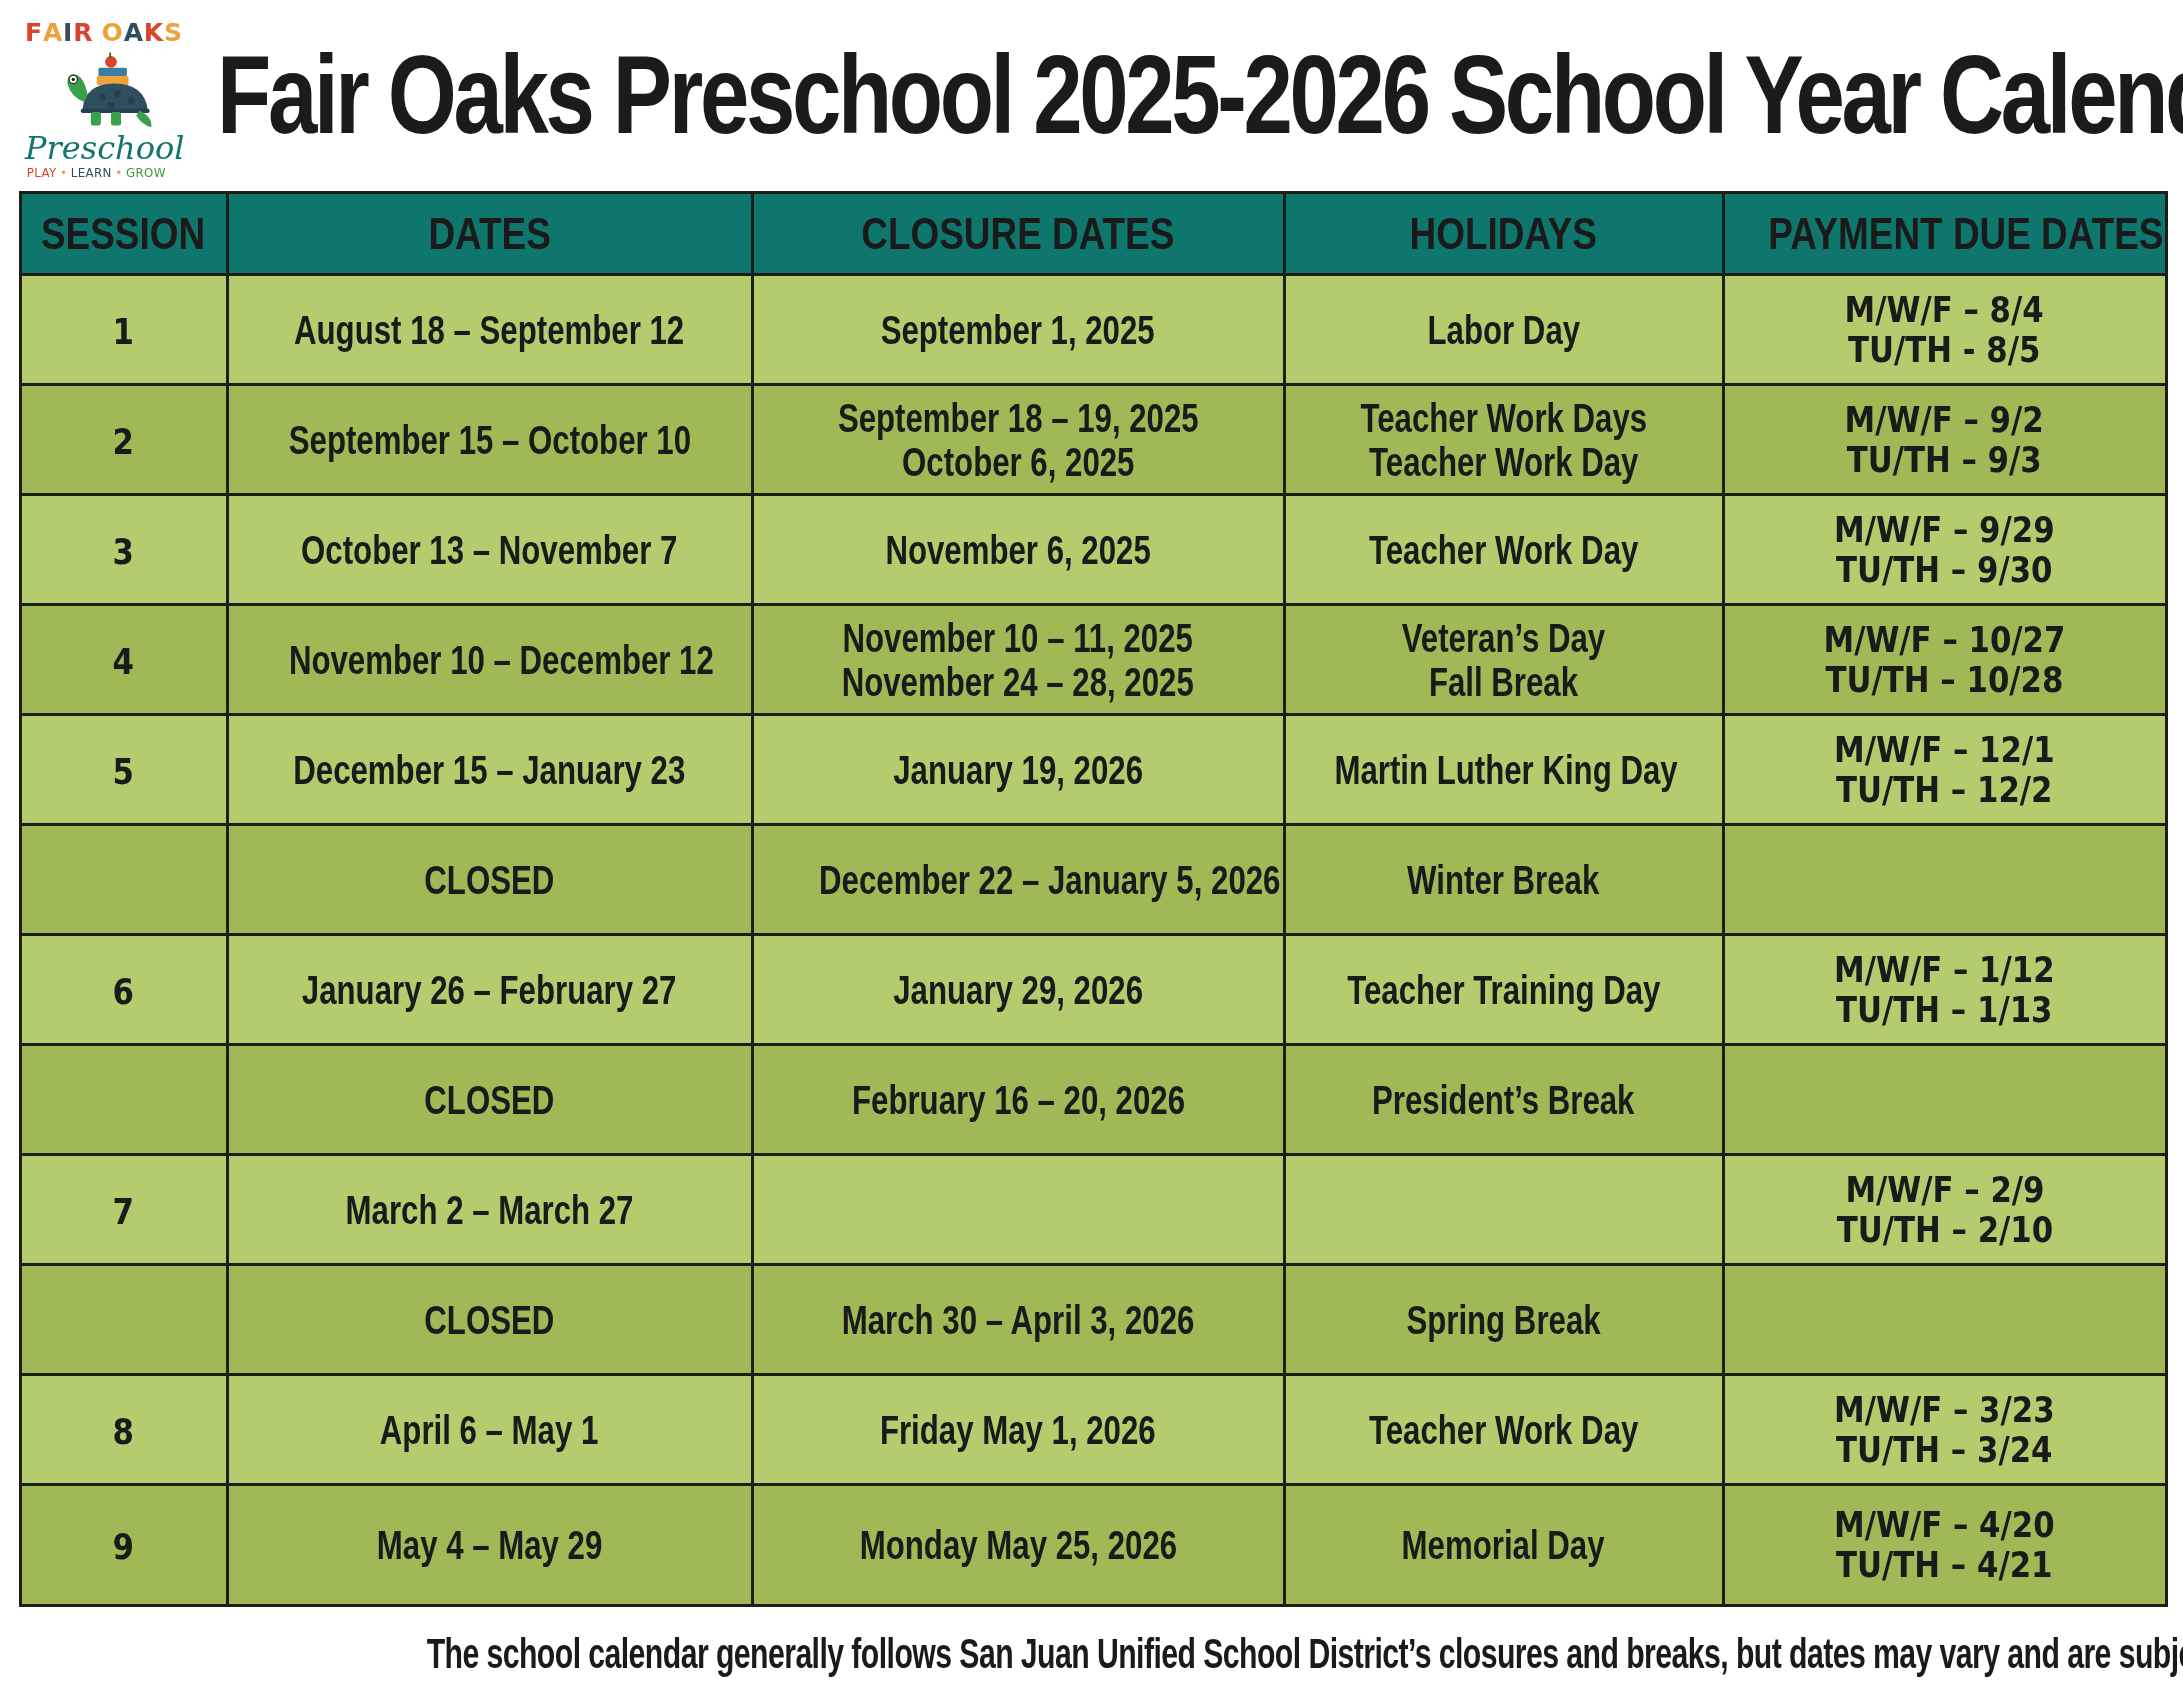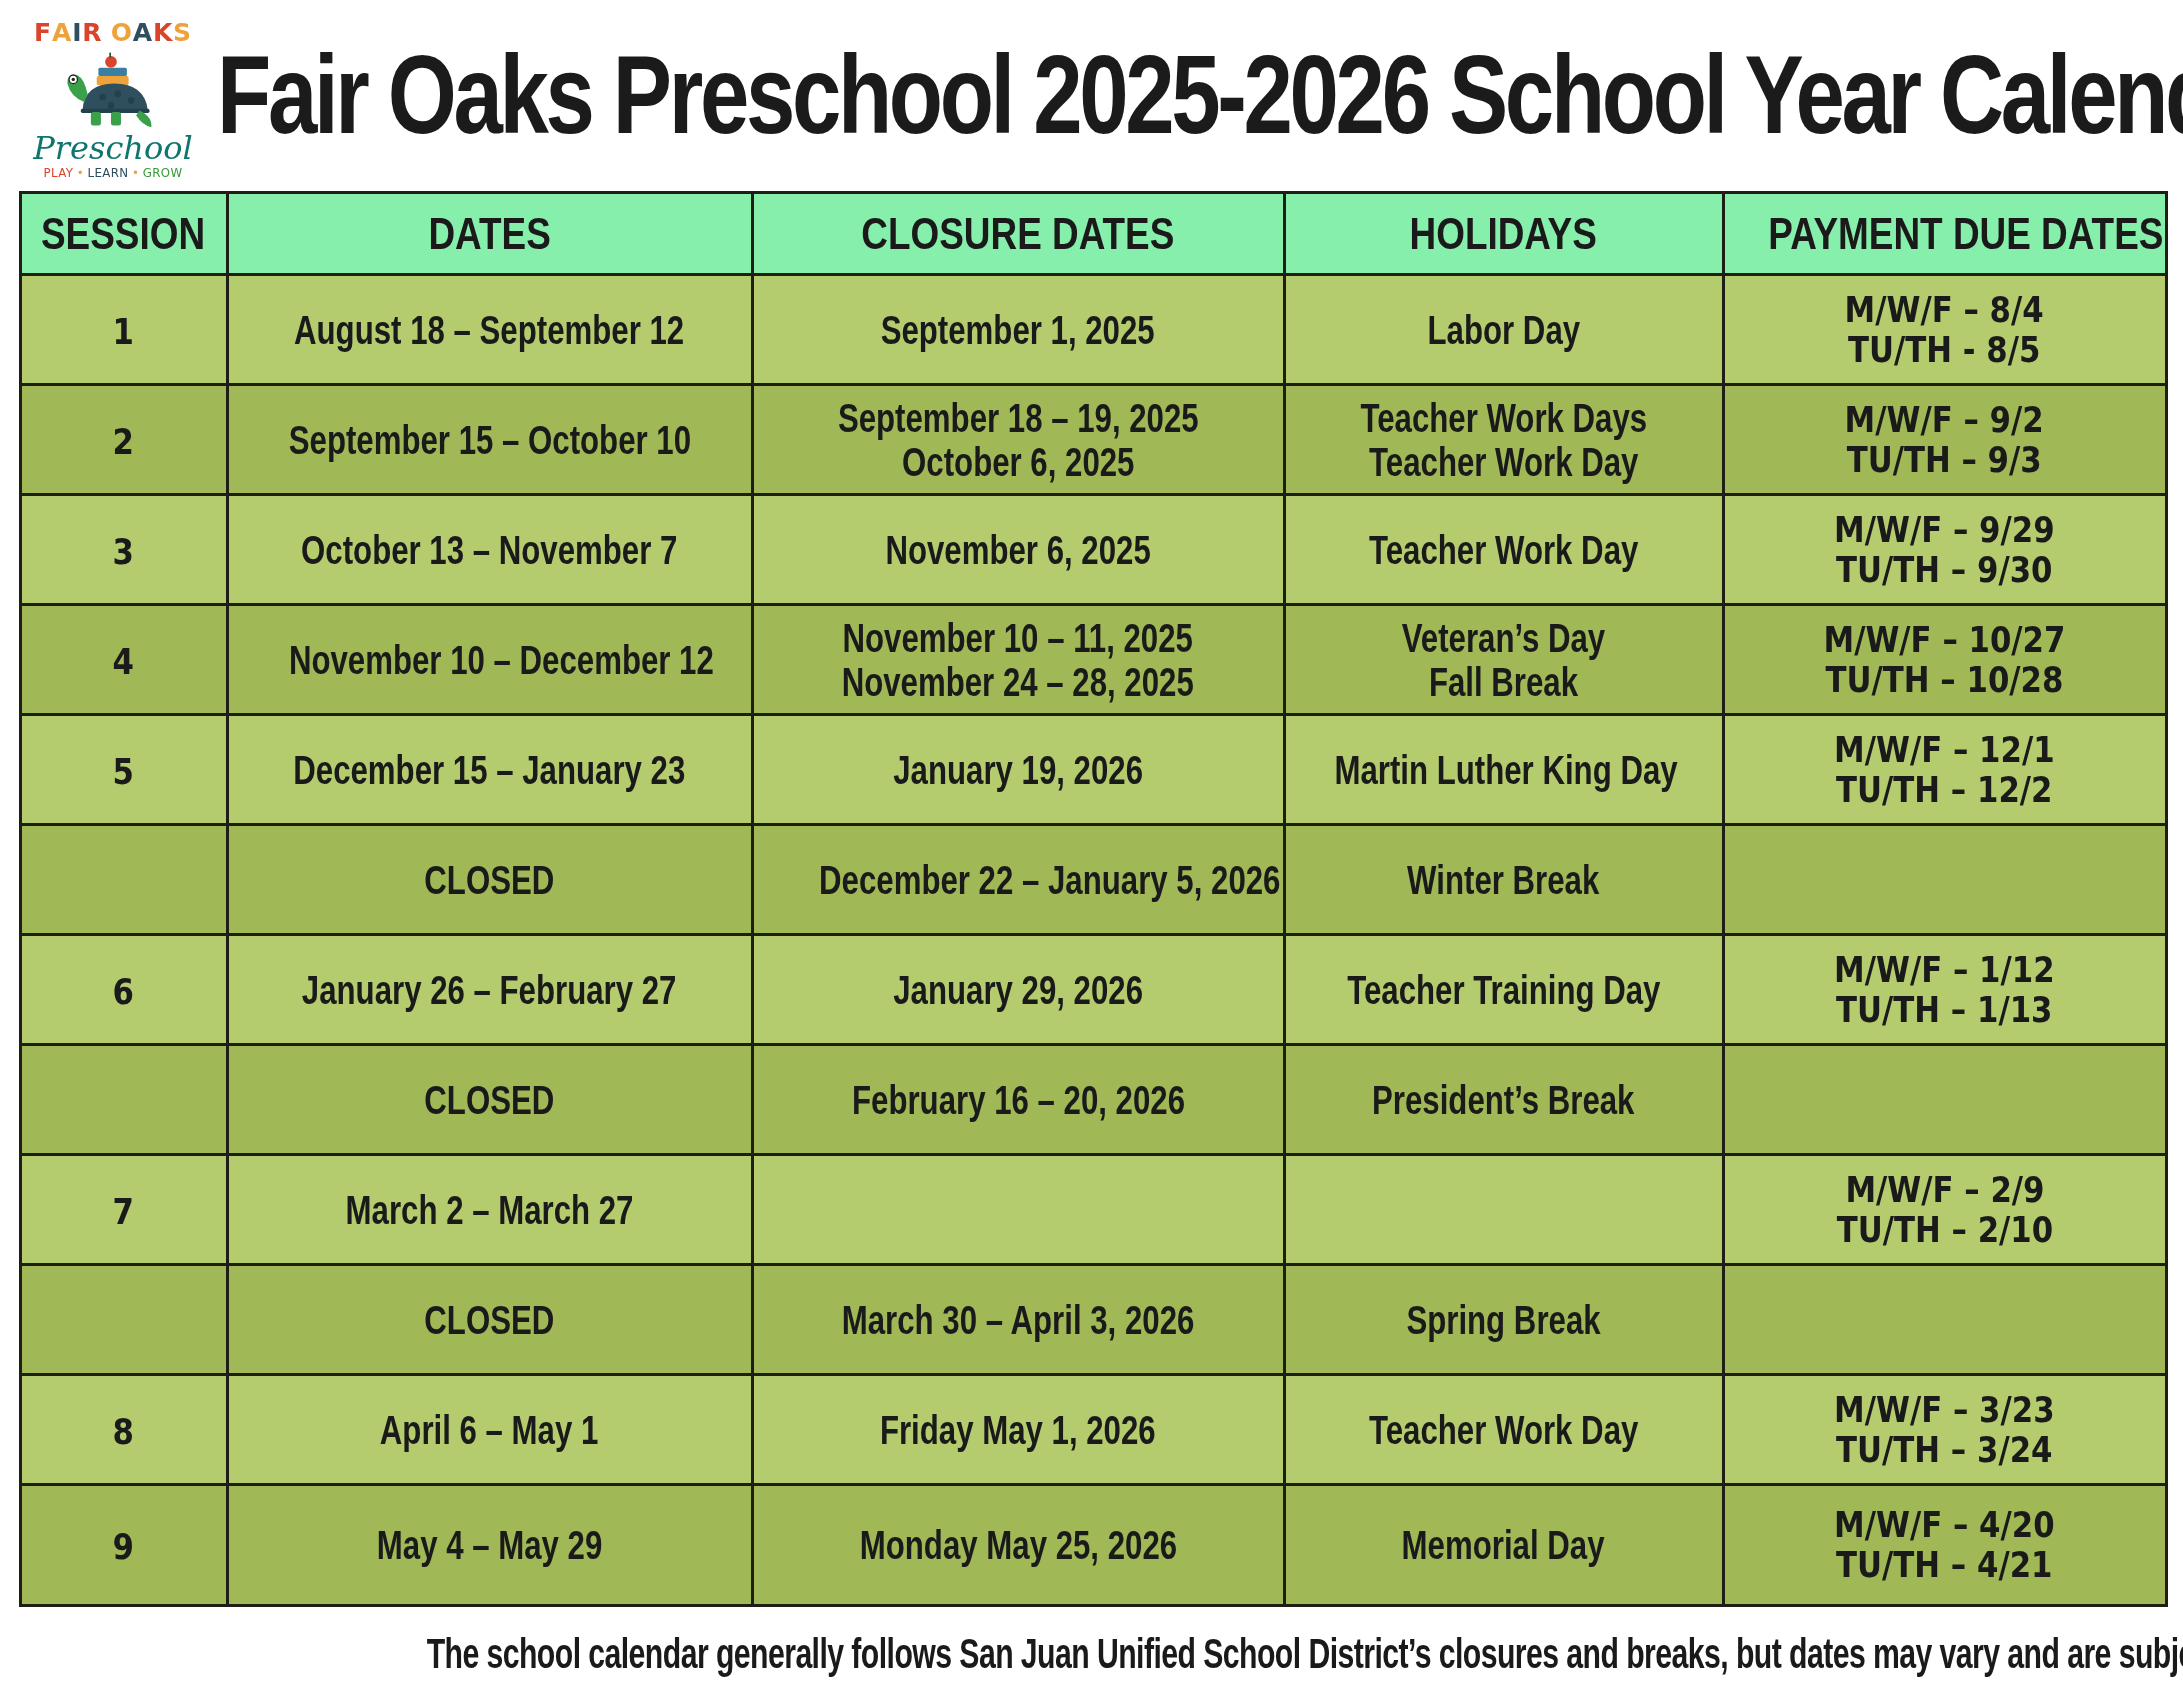--- a/index.html
+++ b/index.html
@@ -1,29 +1,29 @@
 <!DOCTYPE html>
 <html style="font-size:13.4px"><head>
 <meta charset="utf-8">
 <style>
   html, body { margin: 0; padding: 0; background: #ffffff; }
   body { width: 2183px; height: 1687px; position: relative; overflow: hidden;
          font-family: "Liberation Sans", "DejaVu Sans", sans-serif; color: #1a1a1a; }
-  .logo { position: absolute; left: 25px; top: 11.8px; width: 176px; height: 168px; text-align: center; }
+  .logo { position: absolute; left: 25px; top: 11.8px; width: 176px; height: 168px; text-align: left; }
   .logo-top { font-family: "DejaVu Sans", sans-serif; font-weight: bold; font-size: 25px; letter-spacing: 0.8px; line-height: 30px; margin-top: 6.7px; }
   .logo-top span { display: inline-block; }
   .turtle { display: block; margin: 1.7px auto 0; width: 109px; height: 84px; }
   .logo-script { font-family: "DejaVu Serif", serif; font-style: italic; font-size: 32px; color: #0f766e; line-height: 34px; margin-top: -3.4px; }
   .logo-tag { font-family: "DejaVu Sans", sans-serif; font-weight: normal; font-size: 11.8px; letter-spacing: 0.4px; margin-top: 1.7px; }
   .title { position: absolute; left: 217px; top: 32px; width: 1950px; height: 126px;
            font-family: "Liberation Sans", sans-serif; font-weight: bold; font-size: 111px; line-height: 126px;
            letter-spacing: -4.2px; white-space: nowrap; transform-origin: left center; transform: scaleX(0.8); color: #1b1b1b; }
   table.cal { position: absolute; left: 18.5px; top: 191px; width: 2146px; border-collapse: collapse; table-layout: fixed; }
   table.cal th, table.cal td { border: 3.4px solid #1e1e16; text-align: center; vertical-align: middle; padding: 0; overflow: hidden; }
-  table.cal th { height: 79px; background: #86efac; font-weight: bold; font-size: 45px; white-space: nowrap; }
+  table.cal th { height: 79px; background: #0f766e; font-weight: bold; font-size: 45px; white-space: nowrap; }
   table.cal td { height: 107px; font-weight: bold; font-size: 40px; line-height: 44px; }
   table.cal tr.last td { height: 118px; }
   tr.light td { background: #b5cc6e; }
   tr.dark td { background: #a0b855; }
   .cond { display: inline-block; transform: scaleX(0.78); white-space: nowrap; }
   .hcond { display: inline-block; transform: scaleX(0.82); white-space: nowrap; }
   .pay { font-family: "DejaVu Sans", sans-serif; font-weight: bold; font-size: 35px; line-height: 40px; display: inline-block; transform: scaleX(0.88); }
   .line { display: block; }
   .footer { position: absolute; left: 17px; top: 1627px; width: 2150px; text-align: center;
             font-weight: bold; font-size: 42px; line-height: 54px; white-space: nowrap; }

